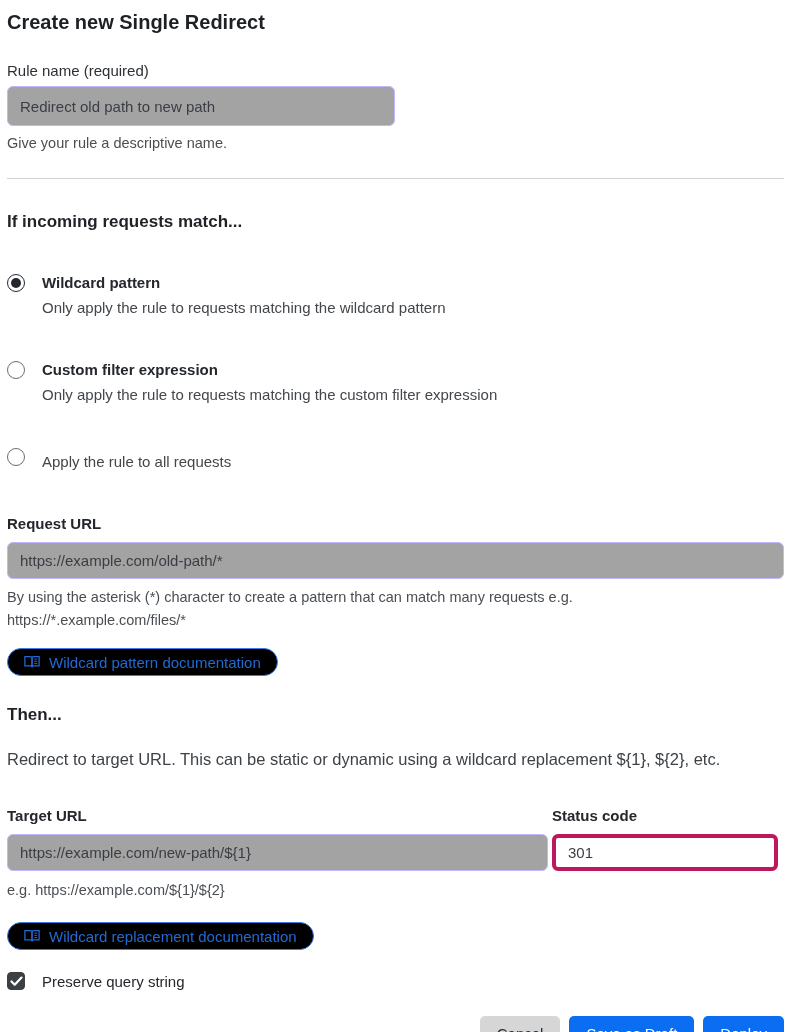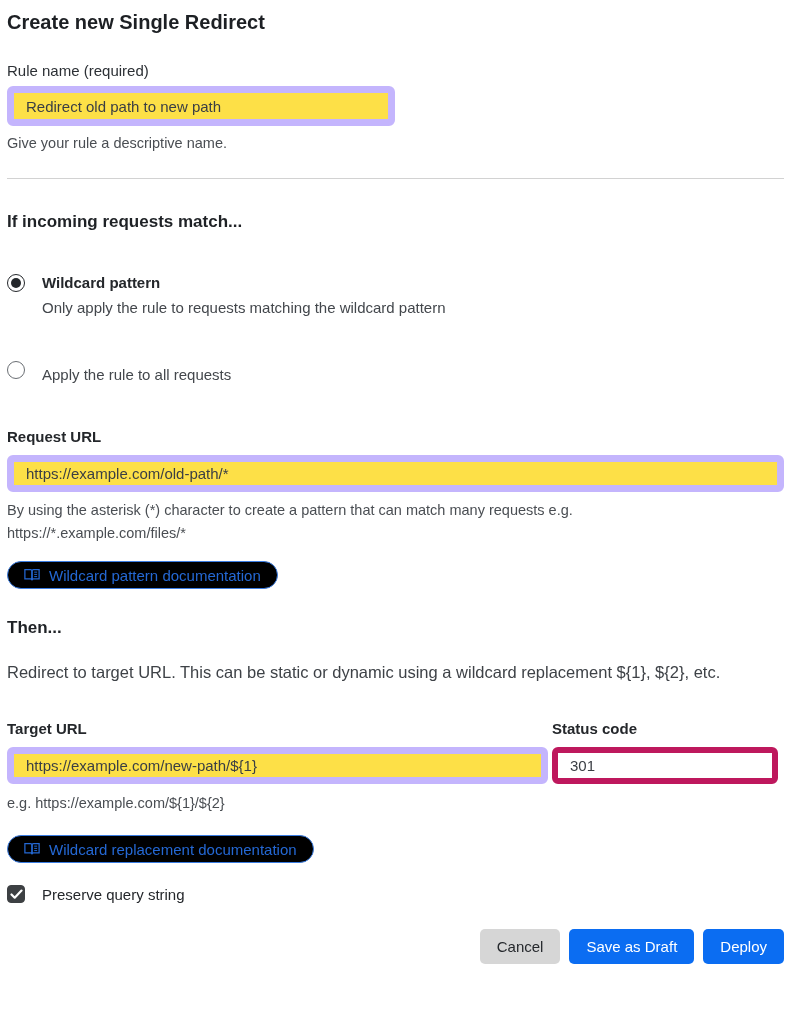--- a/index.html
+++ b/index.html
@@ -15,27 +15,27 @@
     font-weight: 700;
     color: #1d2024;
     margin: 2px 0 0 0;
     line-height: 28px;
   }
   .field-label { font-size: 15px; color: #2c3035; line-height: 20px; }
   .field-label.bold { font-weight: 700; color: #24272b; }
   .text-input {
     display:block;
     height: 40px;
-    border: 7px solid #c4b5fd;
+    border: 1px solid #c4b5fd;
     border-radius: 6px;
     padding: 0 12px;
     font-family: inherit;
     font-size: 15px;
     color: #3a3e44;
-    background:#fde047;
+    background:#a3a3a3;
     outline:none;
     width: 100%;
   }
   .help-text { font-size: 14.5px; color: #4a4e53; line-height: 23px; }
   .rule-name-label { margin-top: 25px; }
   .rule-name-input { margin-top: 5px; width: 388px; }
   .rule-name-help { margin-top: 6px; }
   .divider {
     border: none;
     border-top: 1px solid #d2d2d2;
@@ -97,21 +97,21 @@
     color: #3d4joined146;
     color: #3e4247;
     line-height: 22px;
   }
   .fields-row { display: flex; gap: 4px; margin-top: 36px; }
   .target-col { width: 541px; }
   .status-col { width: 226px; }
   .select-box {
     margin-top: 8px;
     height: 37px;
-    border: 6px solid #be185d;
+    border: 4px solid #be185d;
     border-radius: 6px;
     background:#fff;
     display:flex;
     align-items:center;
     justify-content: space-between;
     padding: 0 12px;
     font-size: 15px;
     color: #3a3e44;
     cursor: pointer;
   }
@@ -170,20 +170,27 @@
   <div class="radio-option">
     <span class="radio-dot selected"></span>
     <div>
       <div class="radio-label">Wildcard pattern</div>
       <div class="radio-desc">Only apply the rule to requests matching the wildcard pattern</div>
     </div>
   </div>
   <div class="radio-option">
     <span class="radio-dot"></span>
     <div>
+      <div class="radio-label">Custom filter expression</div>
+      <div class="radio-desc">Only apply the rule to requests matching the custom filter expression</div>
+    </div>
+  </div>
+  <div class="radio-option">
+    <span class="radio-dot"></span>
+    <div>
       <div class="radio-desc">Apply the rule to all requests</div>
     </div>
   </div>
 </div>
 
 <div class="request-url-block">
   <div class="field-label bold">Request URL</div>
   <input class="text-input url-input" value="https://example.com/old-path/*" style="">
   <div class="help-text url-help">
     <div>By using the asterisk (*) character to create a pattern that can match many requests e.g.</div>

